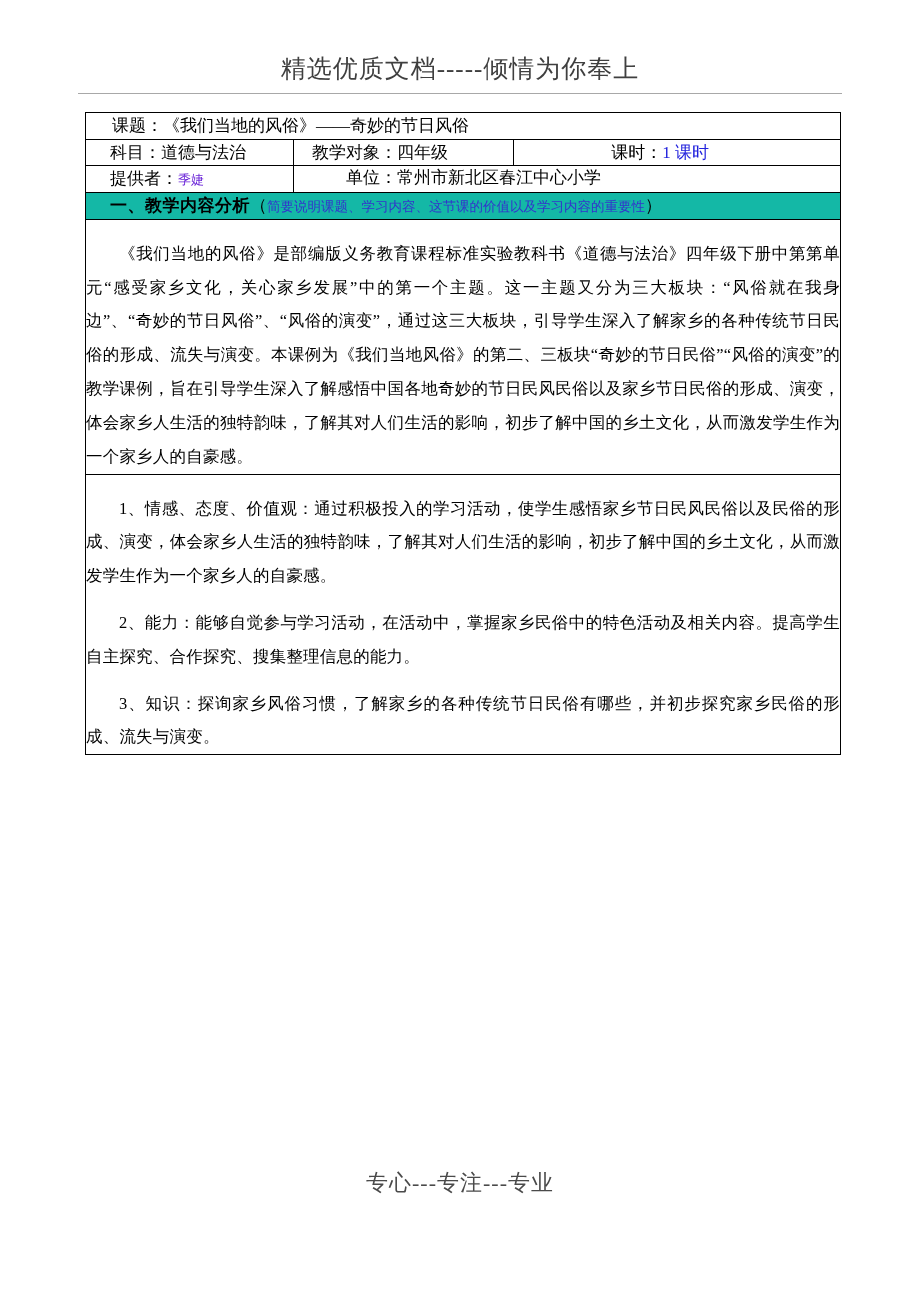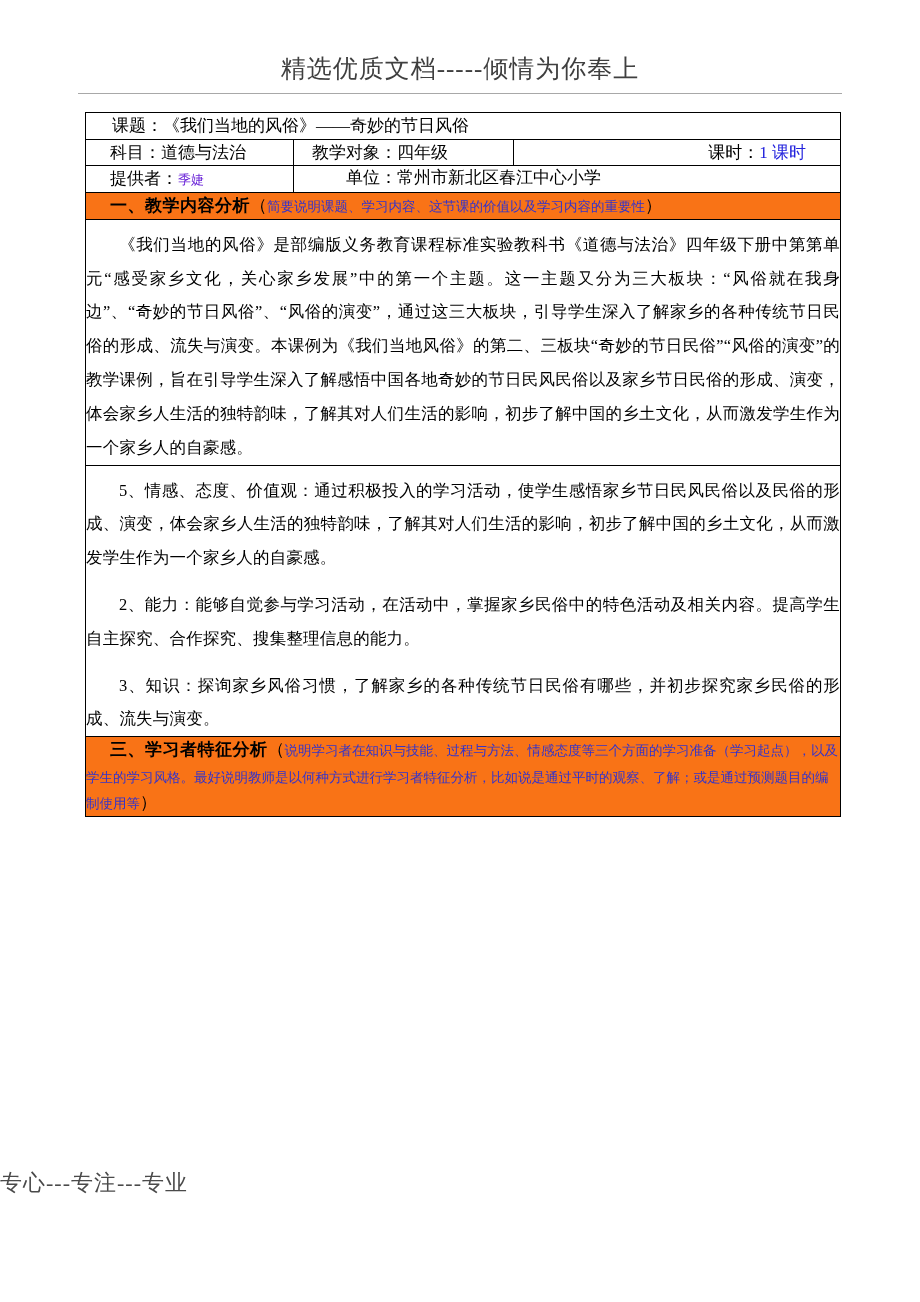--- a/index.html
+++ b/index.html
@@ -62,33 +62,33 @@
   
   .meta-cell {
     padding: 9px 8px 14px 8px;
     font-size: 17px;
     line-height: 1.5;
     white-space: nowrap;
   }
   .meta-cell.pad-title { padding-left: 26px; }
   .meta-cell.pad-left  { padding-left: 24px; }
   .meta-cell.pad-mid   { padding-left: 18px; }
-  .meta-cell.center-ish{ text-align: right; padding-left: 0; padding-right: 34px; }
+  .meta-cell.center-ish{ text-align: center; padding-left: 0; padding-right: 34px; }
   .meta-cell.unit      { padding-left: 52px; font-family: Liberation Mono, monospace; }
 
   .blue { color: #2222dd; }
   .small-name {
     font-size: 13px;
     font-family: "DejaVu Sans", "Liberation Sans", sans-serif;
     color: #6d28d9;
   }
 
   
   .section-cell {
-    background: #f97316;
+    background: #14b8a6;
     padding: 7px 10px 9px 10px;
   }
   .section-head {
     font-size: 17px;
     line-height: 1.55;
     text-indent: 24px;
   }
   .section-head .sec-title {
     font-weight: bold;
     letter-spacing: 0.5px;
@@ -101,36 +101,37 @@
   .section-head .paren {
     color: #000000;
     font-size: 17px;
   }
 
   
   .body-cell {
     padding: 9px 16px 12px 14px;
   }
   .body-cell p {
-    margin: 8px 0 0 0;
+    margin: 17px 0 0 0;
     font-size: 16.5px;
     line-height: 2.05;
     text-align: justify;
     text-indent: 33px;
     letter-spacing: 0.2px;
   }
   .body-cell p + p { margin-top: 0; }
   .body-cell p.gap { margin-top: 13px; }
 
   
   .doc-footer {
     position: absolute;
     top: 1168px;
     left: 0;
     width: 920px;
+    text-align: center;
     font-size: 22px;
     color: #4a4a4a;
     letter-spacing: 1px;
   }
 </style>
 </head>
 <body>
 
 <div class="page">
 
@@ -184,33 +185,26 @@
 
       <tr>
         <td colspan="3" class="body-cell">
           <p>《我们当地的风俗》是部编版义务教育课程标准实验教科书《道德与法治》四年级下册中第第单元“感受家乡文化，关心家乡发展”中的第一个主题。这一主题又分为三大板块：“风俗就在我身边”、“奇妙的节日风俗”、“风俗的演变”，通过这三大板块，引导学生深入了解家乡的各种传统节日民俗的形成、流失与演变。本课例为《我们当地风俗》的第二、三板块“奇妙的节日民俗”“风俗的演变”的教学课例，旨在引导学生深入了解感悟中国各地奇妙的节日民风民俗以及家乡节日民俗的形成、演变，体会家乡人生活的独特韵味，了解其对人们生活的影响，初步了解中国的乡土文化，从而激发学生作为一个家乡人的自豪感。</p>
         </td>
       </tr>
 
 
       <tr>
         <td colspan="3" class="body-cell">
-          <p>5、情感、态度、价值观：通过积极投入的学习活动，使学生感悟家乡节日民风民俗以及民俗的形成、演变，体会家乡人生活的独特韵味，了解其对人们生活的影响，初步了解中国的乡土文化，从而激发学生作为一个家乡人的自豪感。</p>
+          <p>1、情感、态度、价值观：通过积极投入的学习活动，使学生感悟家乡节日民风民俗以及民俗的形成、演变，体会家乡人生活的独特韵味，了解其对人们生活的影响，初步了解中国的乡土文化，从而激发学生作为一个家乡人的自豪感。</p>
           <p class="gap">2、能力：能够自觉参与学习活动，在活动中，掌握家乡民俗中的特色活动及相关内容。提高学生自主探究、合作探究、搜集整理信息的能力。</p>
           <p class="gap">3、知识：探询家乡风俗习惯，了解家乡的各种传统节日民俗有哪些，并初步探究家乡民俗的形成、流失与演变。</p>
         </td>
       </tr>
 
-      <tr>
-        <td colspan="3" class="section-cell">
-          <div class="section-head">
-            <span class="sec-title">三、学习者特征分析</span><span class="paren">（</span><span class="sec-note">说明学习者在知识与技能、过程与方法、情感态度等三个方面的学习准备（学习起点），以及学生的学习风格。最好说明教师是以何种方式进行学习者特征分析，比如说是通过平时的观察、了解；或是通过预测题目的编制使用等</span><span class="paren">）</span>
-          </div>
-        </td>
-      </tr>
 
 
 
     </tbody>
   </table>
 
   <div class="doc-footer">专心---专注---专业</div>
 
 </div>
 

